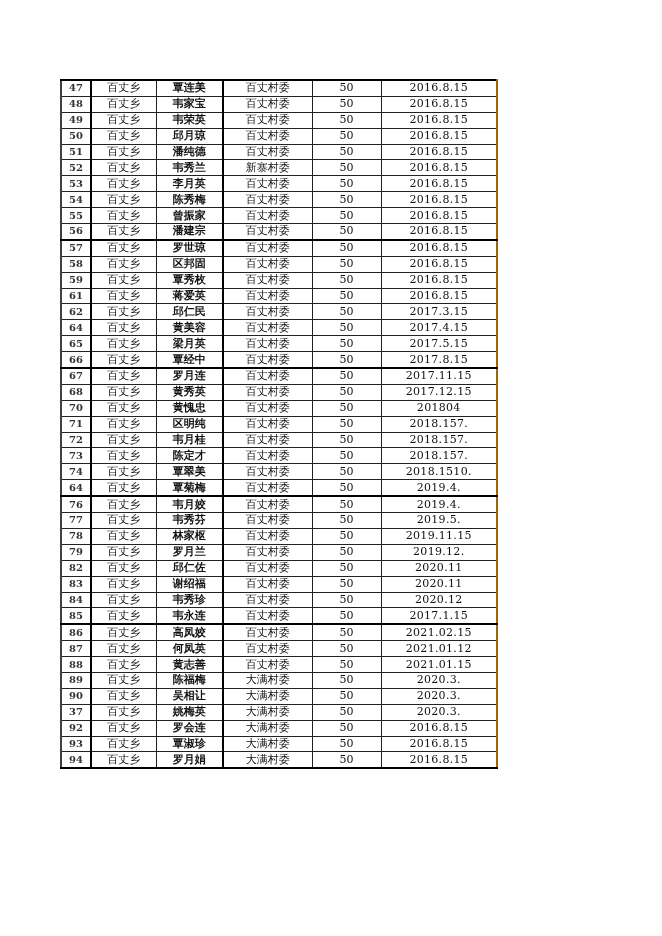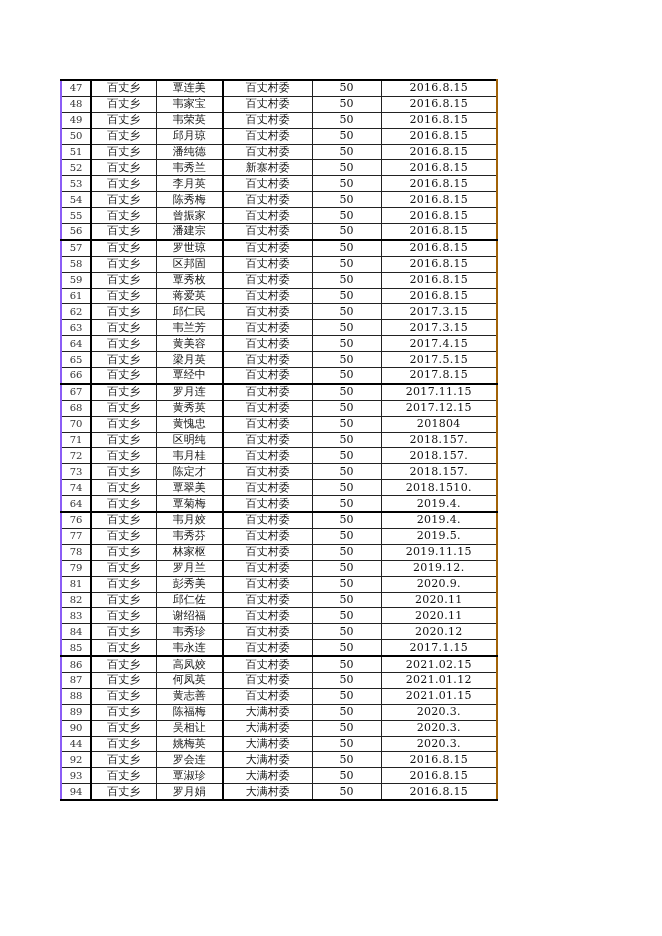--- a/index.html
+++ b/index.html
@@ -9,22 +9,22 @@
            table-layout: fixed; }
   #sheet td { height: 14.9px; padding: 0; font-size: 11px; line-height: 14px;
               text-align: center; white-space: nowrap; overflow: hidden;
               border: 1px solid #222; }
   #sheet col.c0 { width: 30px; }
   #sheet col.c1 { width: 65px; }
   #sheet col.c2 { width: 67px; }
   #sheet col.c3 { width: 89px; }
   #sheet col.c4 { width: 69px; }
   #sheet col.c5 { width: 116px; }
-  #sheet td.idx { font-size: 10px; color: #333; border-left: 2px solid #8b5cf6; border-right: 2px solid #000; }
-  #sheet td.name { border-right: 2px solid #000; }
+  #sheet td.idx { font-size: 10px; color: #333; border-left: 2px solid #404040; border-right: 2px solid #000; font-weight: bold; }
+  #sheet td.name { border-right: 2px solid #000; font-weight: bold; }
   #sheet td.date { border-right: 2px solid #a16207; letter-spacing: 0.3px; }
   #sheet tr.first td { border-top: 2px solid #000; }
   #sheet tr.thick td { border-bottom: 2px solid #000; }
   #sheet tr.last td { border-bottom: 2px solid #000; border-radius: 7px; }
 </style>
 </head>
 <body>
 
 <table id="sheet">
   <colgroup>
@@ -150,28 +150,20 @@
   </tr>
       <tr>
     <td class="idx">62</td>
     <td class="town">百丈乡</td>
     <td class="name">邱仁民</td>
     <td class="vill">百丈村委</td>
     <td class="amt">50</td>
     <td class="date">2017.3.15</td>
   </tr>
       <tr>
-    <td class="idx">63</td>
-    <td class="town">百丈乡</td>
-    <td class="name">韦兰芳</td>
-    <td class="vill">百丈村委</td>
-    <td class="amt">50</td>
-    <td class="date">2017.3.15</td>
-  </tr>
-      <tr>
     <td class="idx">64</td>
     <td class="town">百丈乡</td>
     <td class="name">黄美容</td>
     <td class="vill">百丈村委</td>
     <td class="amt">50</td>
     <td class="date">2017.4.15</td>
   </tr>
       <tr>
     <td class="idx">65</td>
     <td class="town">百丈乡</td>
@@ -278,28 +270,20 @@
   </tr>
       <tr>
     <td class="idx">79</td>
     <td class="town">百丈乡</td>
     <td class="name">罗月兰</td>
     <td class="vill">百丈村委</td>
     <td class="amt">50</td>
     <td class="date">2019.12.</td>
   </tr>
       <tr>
-    <td class="idx">81</td>
-    <td class="town">百丈乡</td>
-    <td class="name">彭秀美</td>
-    <td class="vill">百丈村委</td>
-    <td class="amt">50</td>
-    <td class="date">2020.9.</td>
-  </tr>
-      <tr>
     <td class="idx">82</td>
     <td class="town">百丈乡</td>
     <td class="name">邱仁佐</td>
     <td class="vill">百丈村委</td>
     <td class="amt">50</td>
     <td class="date">2020.11</td>
   </tr>
       <tr>
     <td class="idx">83</td>
     <td class="town">百丈乡</td>
@@ -358,21 +342,21 @@
   </tr>
       <tr>
     <td class="idx">90</td>
     <td class="town">百丈乡</td>
     <td class="name">吴相让</td>
     <td class="vill">大满村委</td>
     <td class="amt">50</td>
     <td class="date">2020.3.</td>
   </tr>
       <tr>
-    <td class="idx">44</td>
+    <td class="idx">37</td>
     <td class="town">百丈乡</td>
     <td class="name">姚梅英</td>
     <td class="vill">大满村委</td>
     <td class="amt">50</td>
     <td class="date">2020.3.</td>
   </tr>
       <tr>
     <td class="idx">92</td>
     <td class="town">百丈乡</td>
     <td class="name">罗会连</td>

